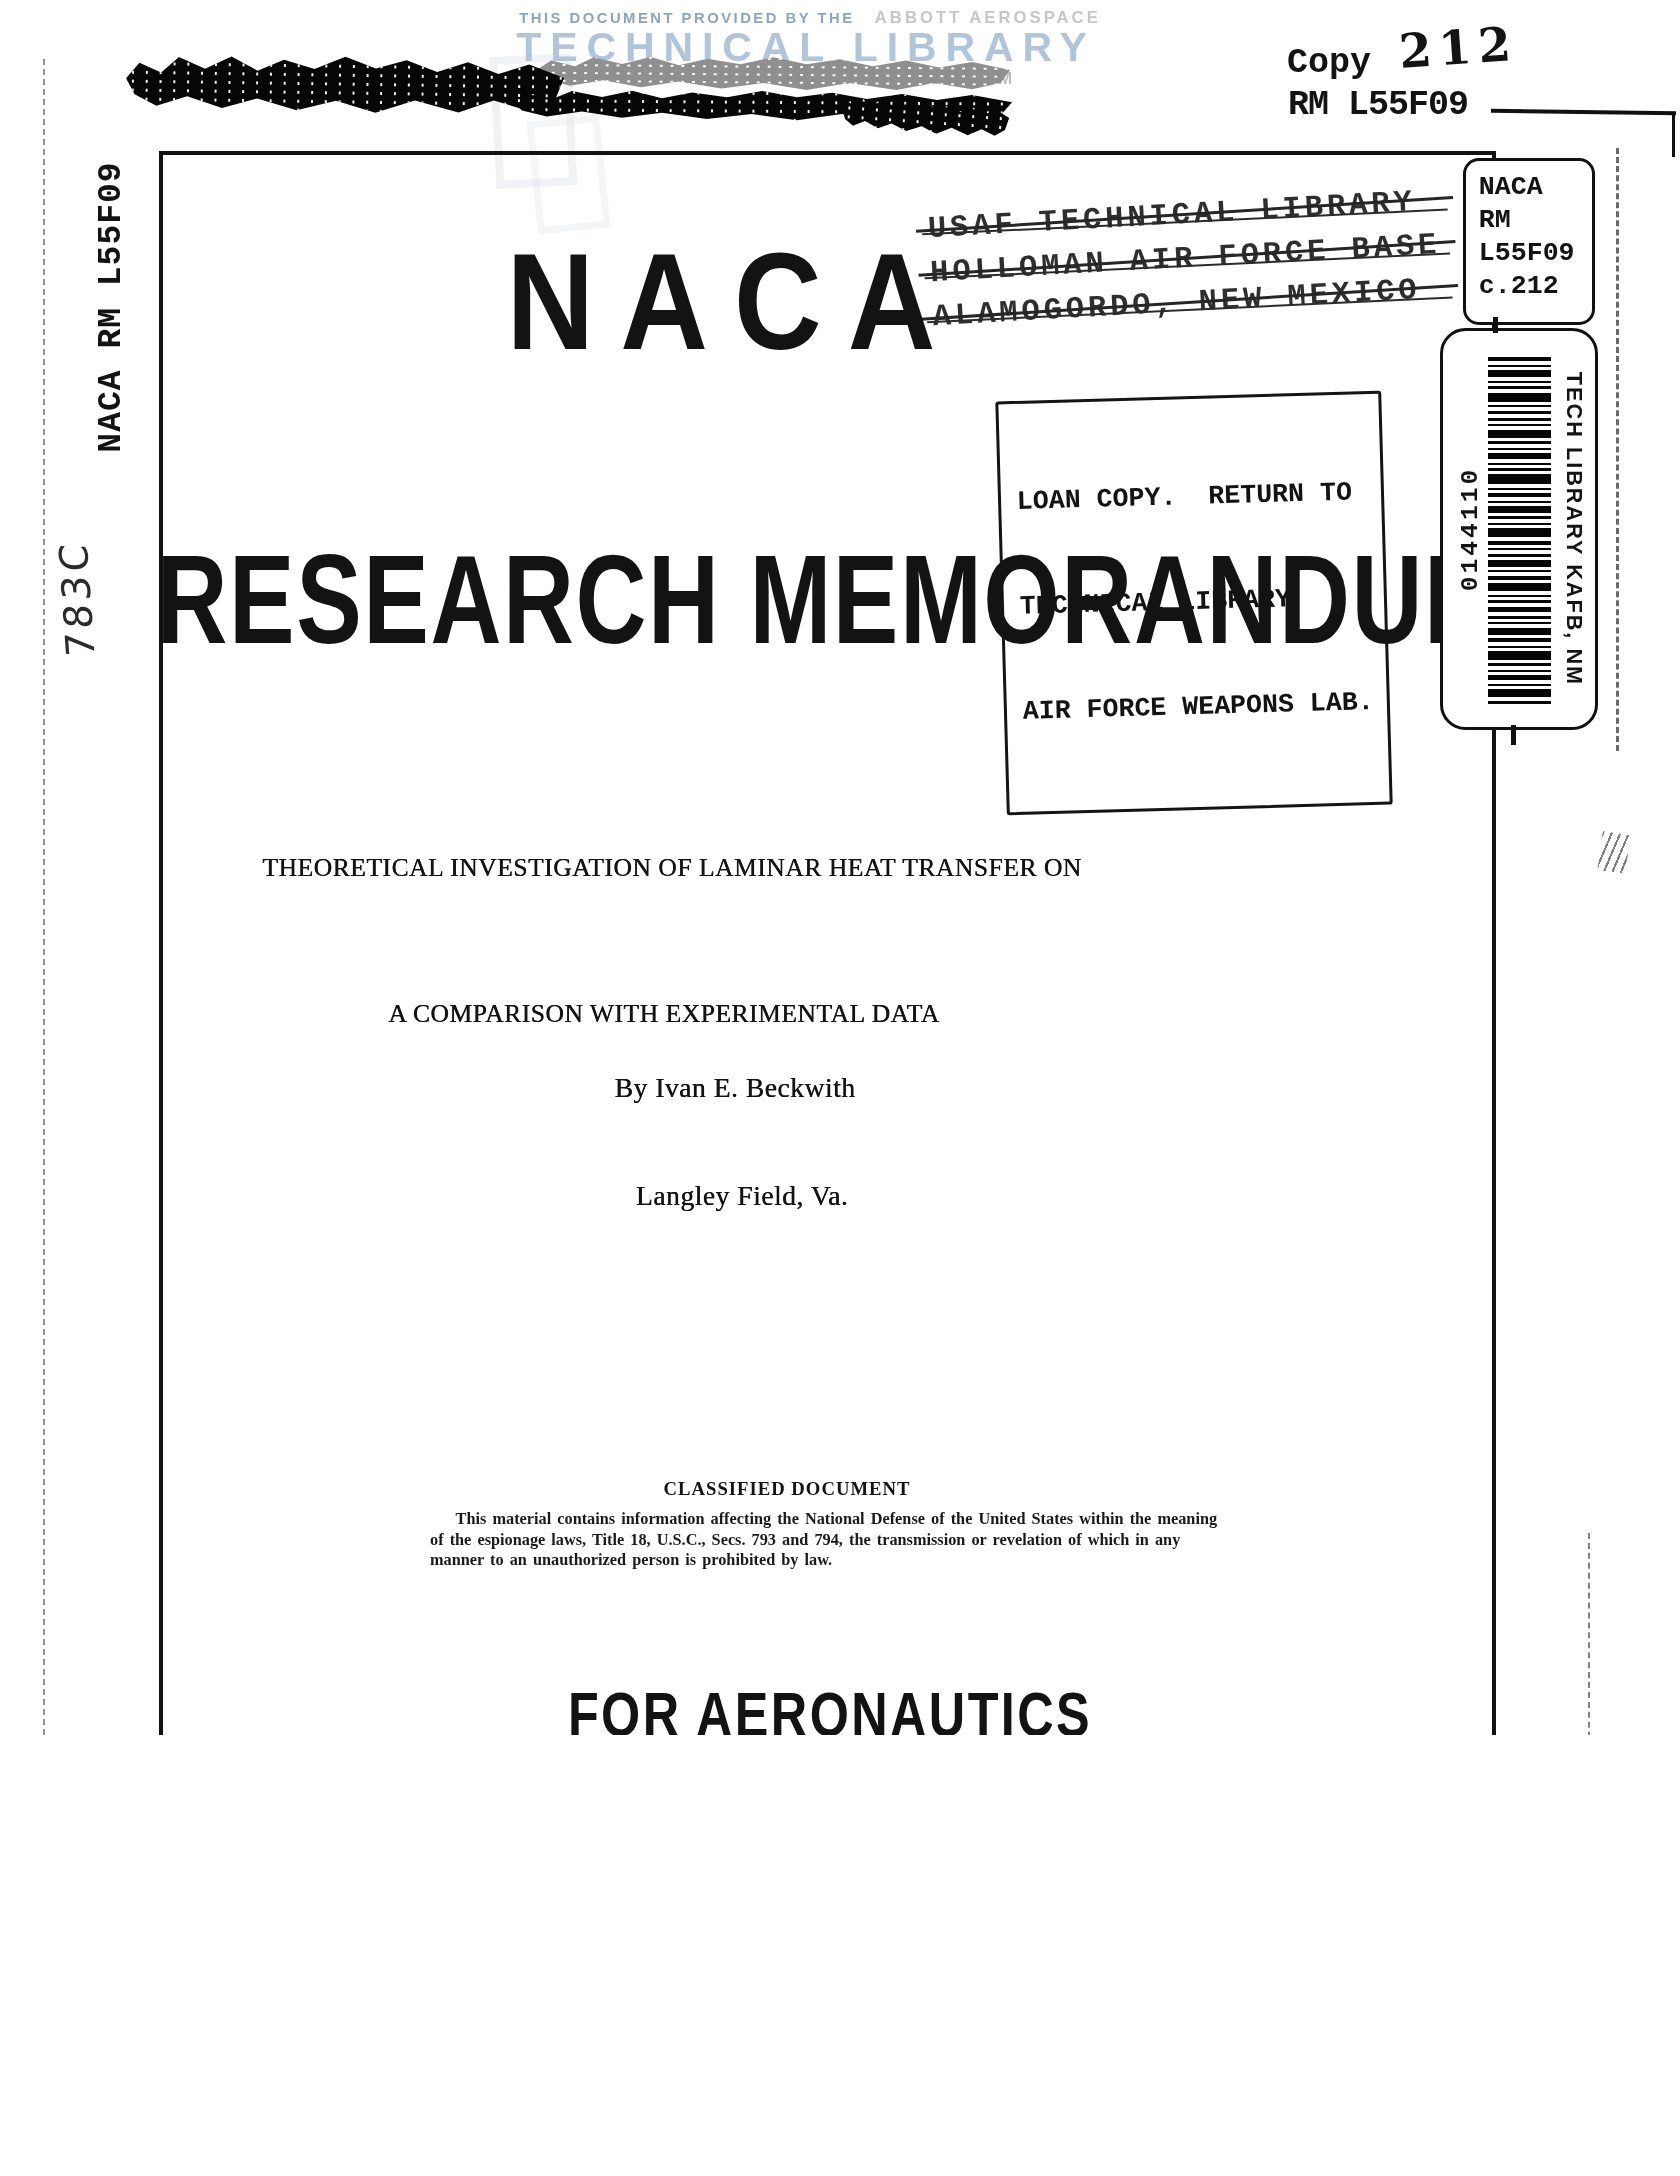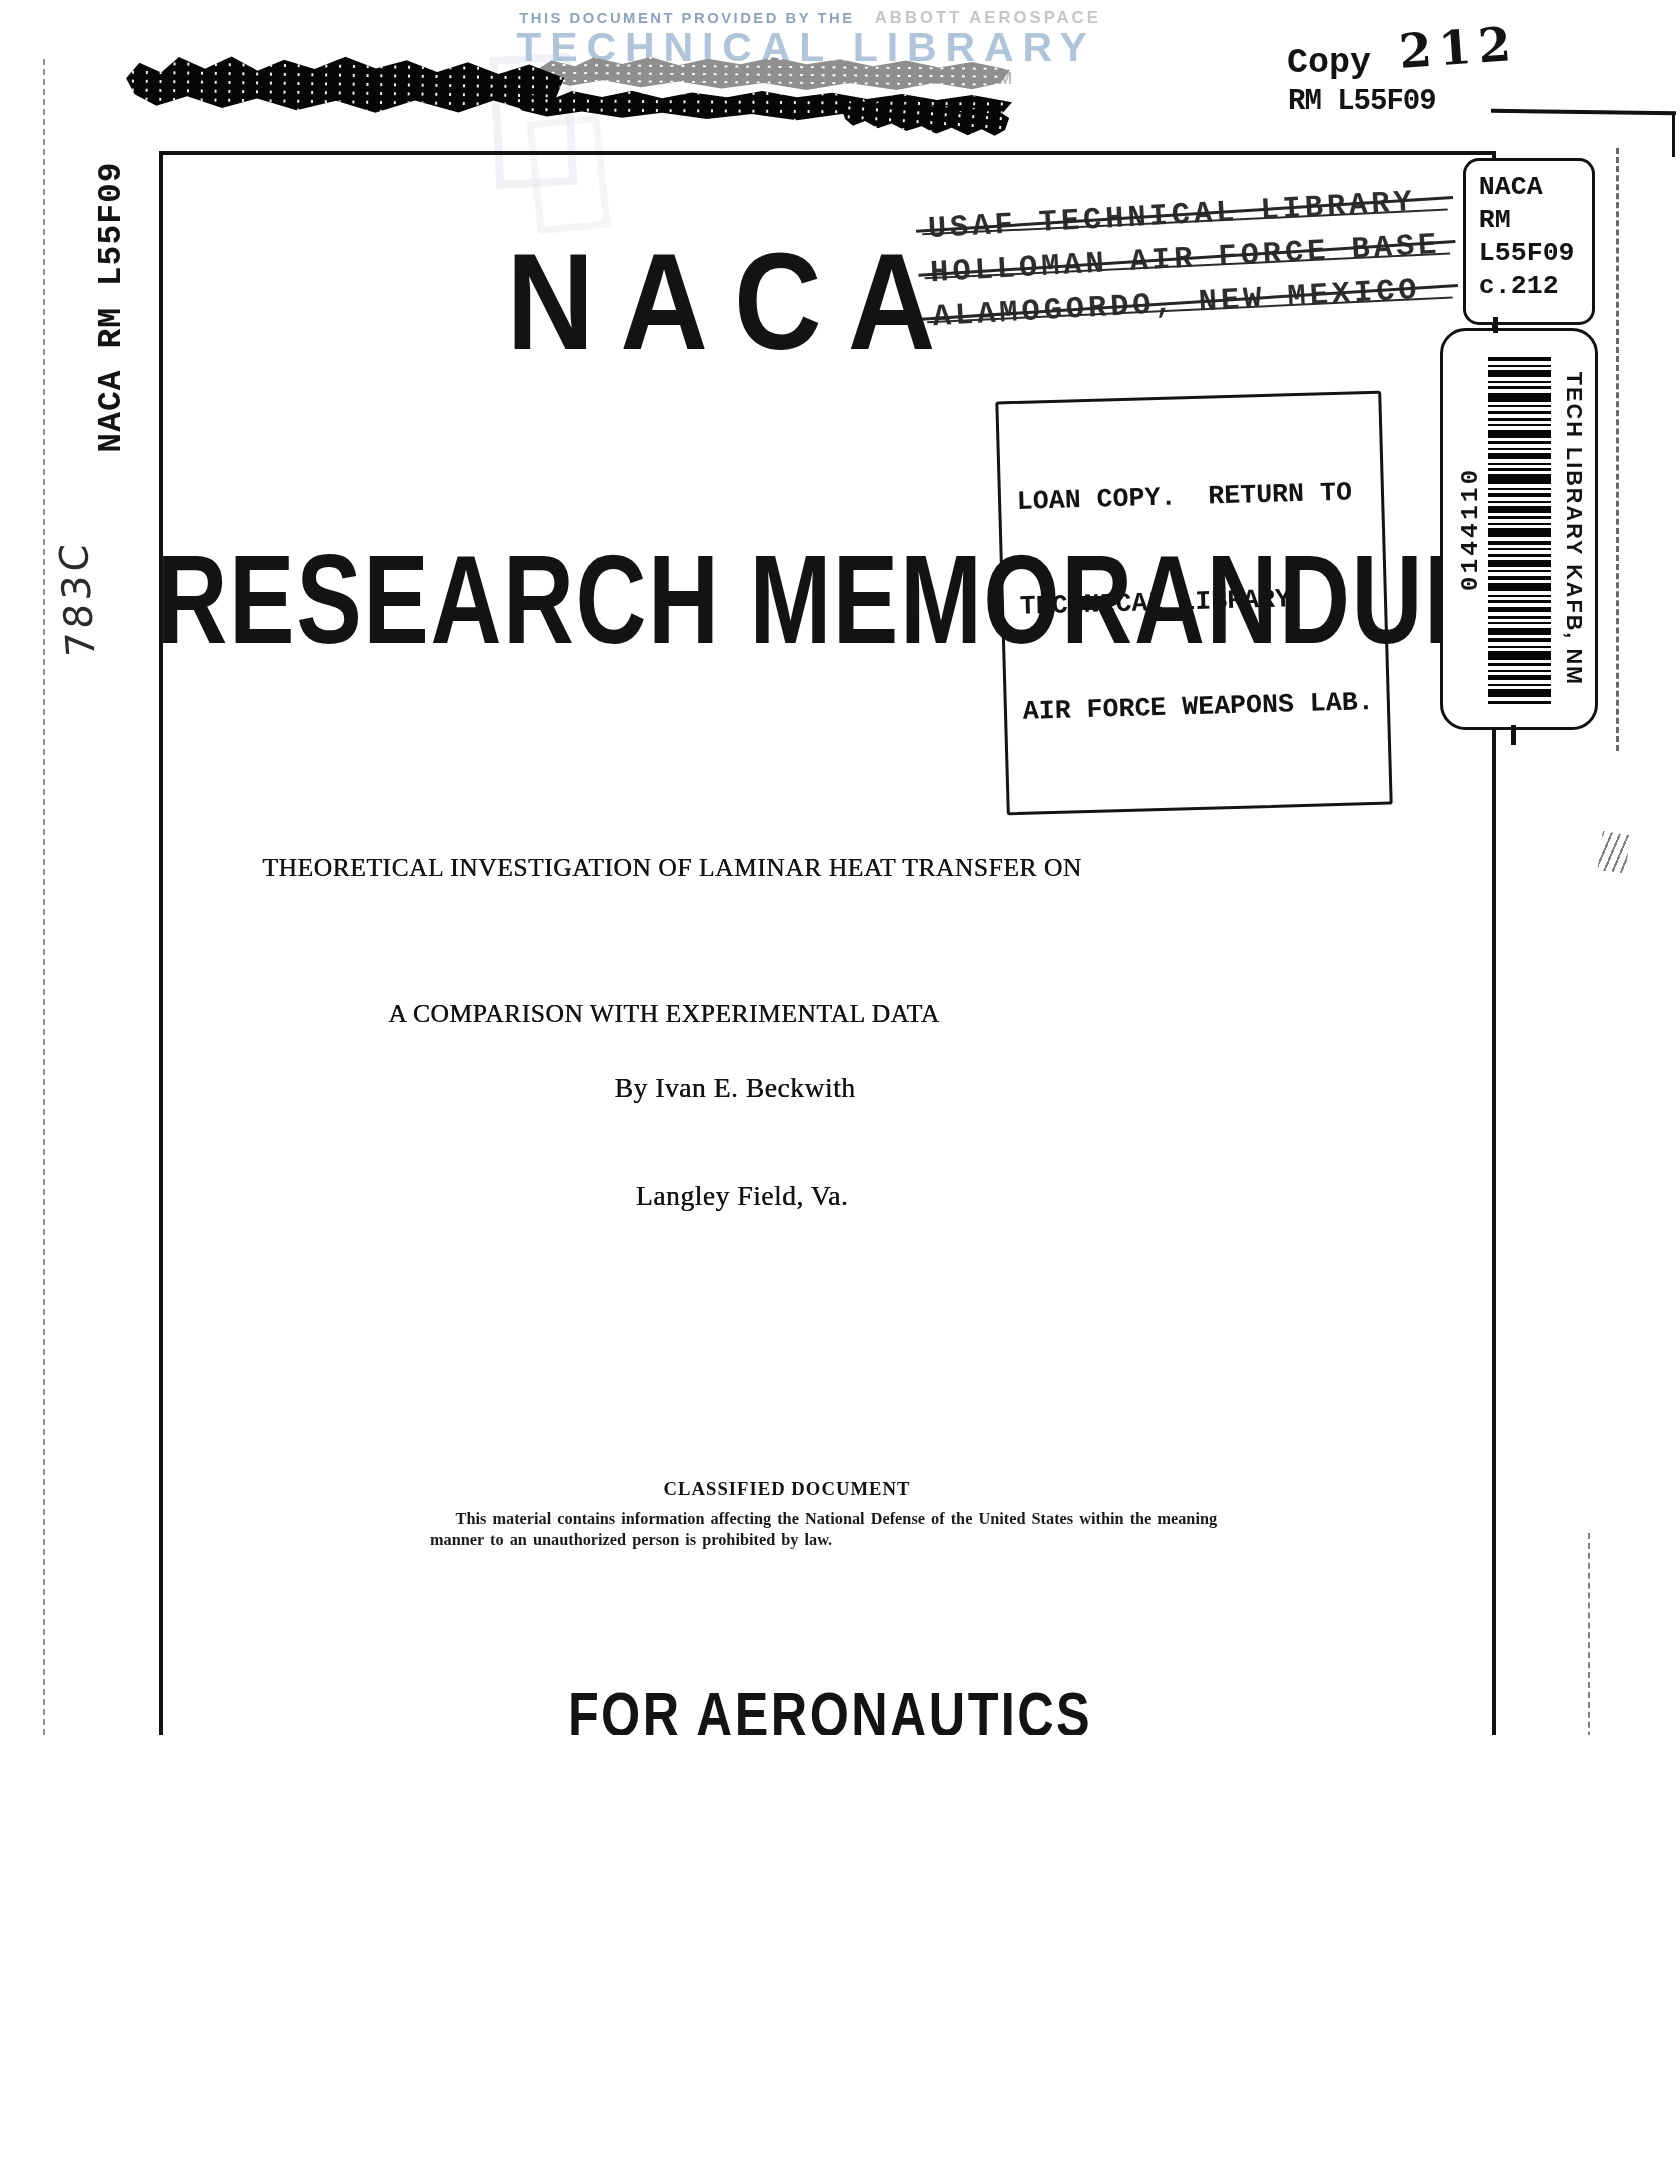--- a/index.html
+++ b/index.html
@@ -27,21 +27,21 @@
     clip-path: polygon(0% 45%,3% 20%,8% 35%,12% 10%,18% 28%,24% 8%,30% 30%,36% 12%,43% 26%,50% 6%,57% 24%,64% 10%,71% 28%,78% 12%,85% 30%,92% 14%,100% 35%,98% 70%,92% 88%,84% 72%,76% 92%,66% 74%,57% 94%,48% 76%,39% 92%,30% 74%,22% 90%,14% 72%,7% 88%,2% 70%);
   }
   .blobA { left:126px; top:53px; width:438px; height:63px; transform:rotate(.8deg); }
   .blobGray { left:537px; top:55px; width:473px; height:37px; background-color:#8f8f8f; background-size:10.8px 7.9px; transform:rotate(.5deg); z-index:2; }
   .blobB { left:512px; top:89px; width:500px; height:33px; transform:rotate(.4deg); }
   .blobC { left:842px; top:100px; width:167px; height:35px; transform:rotate(4deg); }
 
   
   .copy-label { left:1287px; top:43px; font-family:"Liberation Mono",monospace; font-size:35px; font-weight:bold; z-index:2; }
   .copy-number { left:1399px; top:19.7px; font-family:"DejaVu Serif",serif; font-size:47px; font-weight:600; letter-spacing:6.9px; transform:rotate(-4deg); z-index:2; }
-  .report-number { left:1288px; top:85px; font-family:"Liberation Mono",monospace; font-size:29px; font-weight:bold; letter-spacing:-1px; z-index:2; }
+  .report-number { left:1288px; top:85px; font-family:"Liberation Mono",monospace; font-size:35px; font-weight:bold; letter-spacing:-1px; z-index:2; }
   .leader-line { left:1491px; top:110px; width:185px; height:3.9px; background:#111; transform:rotate(.8deg); }
   .leader-vert { left:1672px; top:112px; width:3px; height:45px; background:#111; }
 
   
   .main-box { left:159px; top:151px; width:1337px; height:1707px; border:4.9px solid #121212; box-sizing:border-box; z-index:1; }
 
   
   .spine-text { left:111px; top:307px; transform:translate(-50%,-50%) rotate(-90deg); font-family:"Liberation Mono",monospace; font-size:33px; font-weight:bold; letter-spacing:1px; white-space:nowrap; z-index:2; }
   .spine-code { left:77px; top:599px; transform:translate(-50%,-50%) rotate(-94deg) skewX(-6deg); font-family:"DejaVu Sans",sans-serif; font-size:39px; letter-spacing:3.9px; color:#2b2b2b; z-index:2; }
   .left-edge { left:43px; top:59px; height:1896px; width:0; border-left:2px dashed rgba(40,40,40,.5); }
@@ -239,20 +239,21 @@
   <div class="abs tline t1 center">THEORETICAL INVESTIGATION OF LAMINAR HEAT TRANSFER ON</div>
   <div class="abs tline t3 center">A COMPARISON WITH EXPERIMENTAL DATA</div>
   <div class="abs tline tby center">By Ivan E. Beckwith</div>
   <div class="abs tline taff2 center">Langley Field, Va.</div>
 
   <div class="abs margin-squiggle"></div>
 
   <div class="abs classified-heading center">CLASSIFIED DOCUMENT</div>
   <div class="abs notice">
     <span class="indent">This material contains information affecting the National Defense of the United States within the meaning</span>
+    <span>of the espionage laws, Title 18, U.S.C., Secs. 793 and 794, the transmission or revelation of which in any</span>
     <span>manner to an unauthorized person is prohibited by law.</span>
   </div>
 
   <div class="abs nac2 center nowrap">
     <span class="squeeze-f">FOR AERONAUTICS</span>
   </div>
   <div class="abs wash center nowrap">WASHINGTON</div>
   <div class="abs date center nowrap">August 9, 1955</div>
 
   <div class="abs conf">

